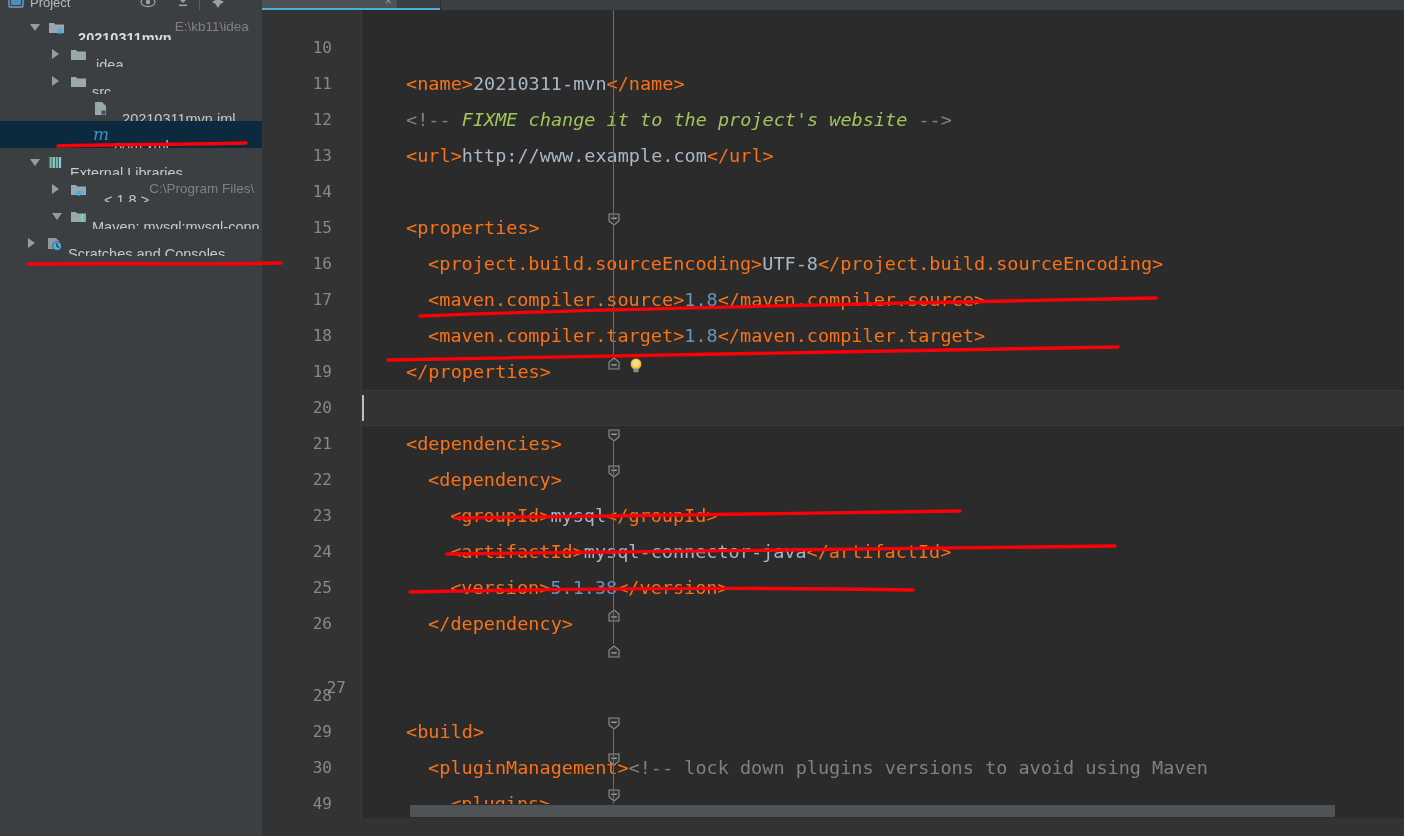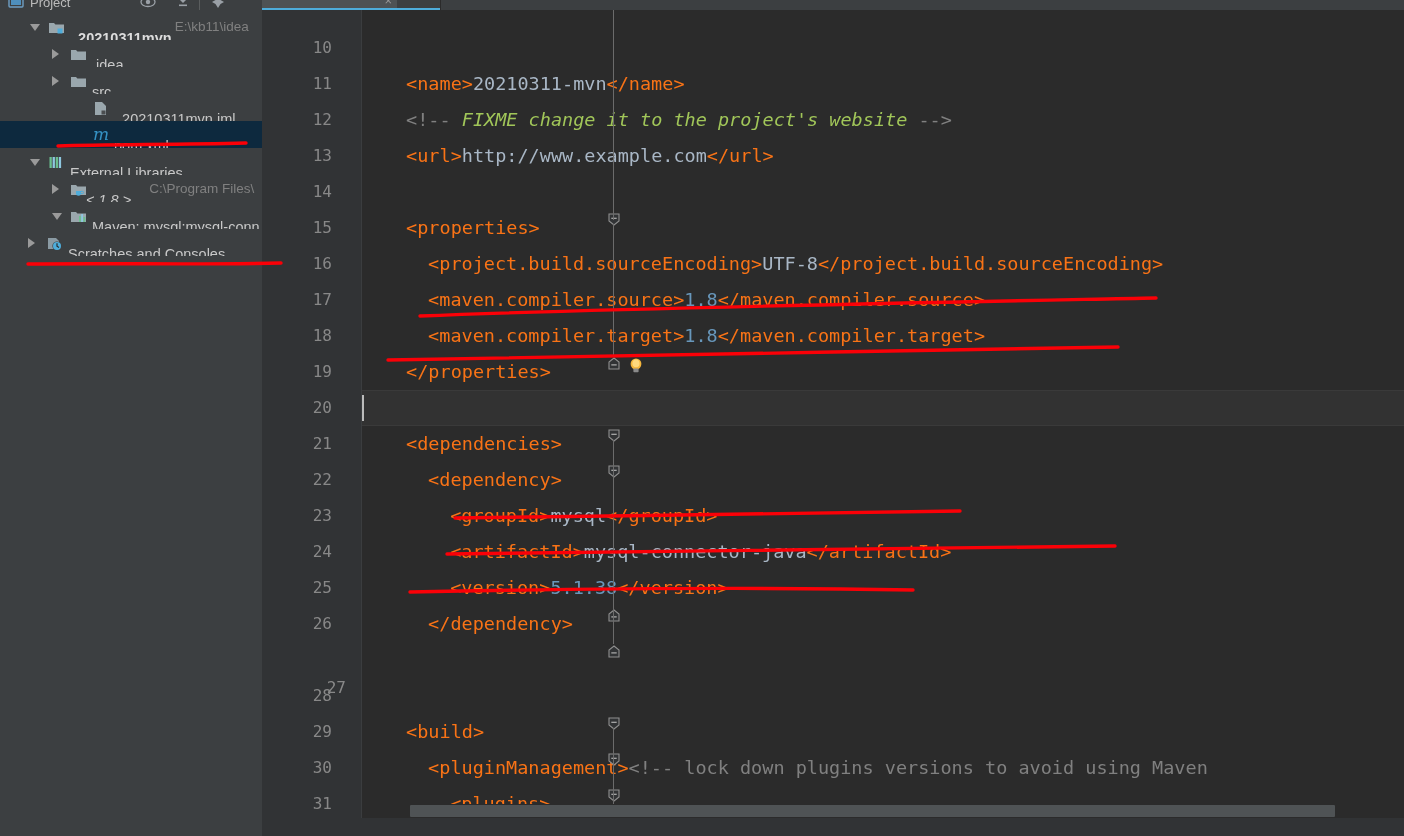--- a/index.html
+++ b/index.html
@@ -305,21 +305,21 @@
             </svg></span>
           <span class="lbl" style="left: 70px;">External Libraries</span>
         </div>
         <div class="row">
           <span class="arrow right" style="left: 52px;"></span>
           <span class="ico" style="left: 70px;"><svg width="17" height="17" viewBox="0 0 17 17">
               <path d="M1 4 h5 l1.4 1.6 H16 v8.4 H1 Z" fill="#9aa7ad"></path>
               <path d="M6 10 h5 v2.2 a2.5 2.5 0 0 1 -5 0 Z" fill="#4eaddb"></path>
               <path d="M11 10.4 h1.4 a1.1 1.1 0 0 1 0 2.2 H11" fill="none" stroke="#4eaddb" stroke-width="1"></path>
             </svg></span>
-          <span class="lbl" style="left: 86px; font-style: italic;">&lt; 1.8 &gt;</span>
+          <span class="lbl" style="left: 104px;">&lt; 1.8 &gt;</span>
           <span class="path" style="left: 149.2px;">C:\Program Files\</span>
         </div>
         <div class="row">
           <span class="arrow down" style="left: 52px;"></span>
           <span class="ico" style="left: 70px;"><svg width="17" height="17" viewBox="0 0 17 17">
               <path d="M1 4 h5 l1.4 1.6 H16 v8.4 H1 Z" fill="#9aa7ad"></path>
               <rect x="9" y="8" width="1.8" height="6" fill="#6bbf8f"></rect>
               <rect x="11.2" y="6" width="1.8" height="8" fill="#8ec7e0"></rect>
               <rect x="13.4" y="9" width="1.8" height="5" fill="#6bbf8f"></rect>
             </svg></span>
@@ -434,21 +434,21 @@
         <div class="lnum" style="top: 724px; left: 8px; width: 62px; line-height: 16px;">29</div>
         <div class="fold" style="top: 716px; left: 346px; position: absolute;"><svg width="12" height="13" viewBox="0 0 12 13">
             <path d="M1 1 h10 v7 l-5 4 l-5 -4 Z" fill="#313335" stroke="#8f8f8f" stroke-width="1.1"></path>
             <rect x="3.3" y="4.7" width="5.4" height="1.2" fill="#b0b0b0"></rect>
           </svg></div>
         <div class="lnum" style="top: 760px; left: 8px; width: 62px; line-height: 16px;">30</div>
         <div class="fold" style="top: 752px; left: 346px; position: absolute;"><svg width="12" height="13" viewBox="0 0 12 13">
             <path d="M1 1 h10 v7 l-5 4 l-5 -4 Z" fill="#313335" stroke="#8f8f8f" stroke-width="1.1"></path>
             <rect x="3.3" y="4.7" width="5.4" height="1.2" fill="#b0b0b0"></rect>
           </svg></div>
-        <div class="lnum" style="top: 796px; left: 8px; width: 62px; line-height: 16px;">31</div>
+        <div class="lnum" style="top: 796px; left: 8px; width: 62px; line-height: 16px;">49</div>
         <div class="fold" style="top: 788px; left: 346px; position: absolute;"><svg width="12" height="13" viewBox="0 0 12 13">
             <path d="M1 1 h10 v7 l-5 4 l-5 -4 Z" fill="#313335" stroke="#8f8f8f" stroke-width="1.1"></path>
             <rect x="3.3" y="4.7" width="5.4" height="1.2" fill="#b0b0b0"></rect>
           </svg></div>
         <div class="foldline" style="position: absolute; left: 351px; top: 224px; height: 132px;"></div>
         <div class="foldline" style="position: absolute; left: 351px; top: 440px; height: 204px;"></div>
         <div class="foldline" style="position: absolute; left: 351px; top: 476px; height: 132px;"></div>
         <div class="foldline" style="position: absolute; left: 351px; top: 10px; height: 210px;"></div>
         <div class="foldline" style="position: absolute; left: 351px; top: 728px; height: 120px;"></div>
       </div>

